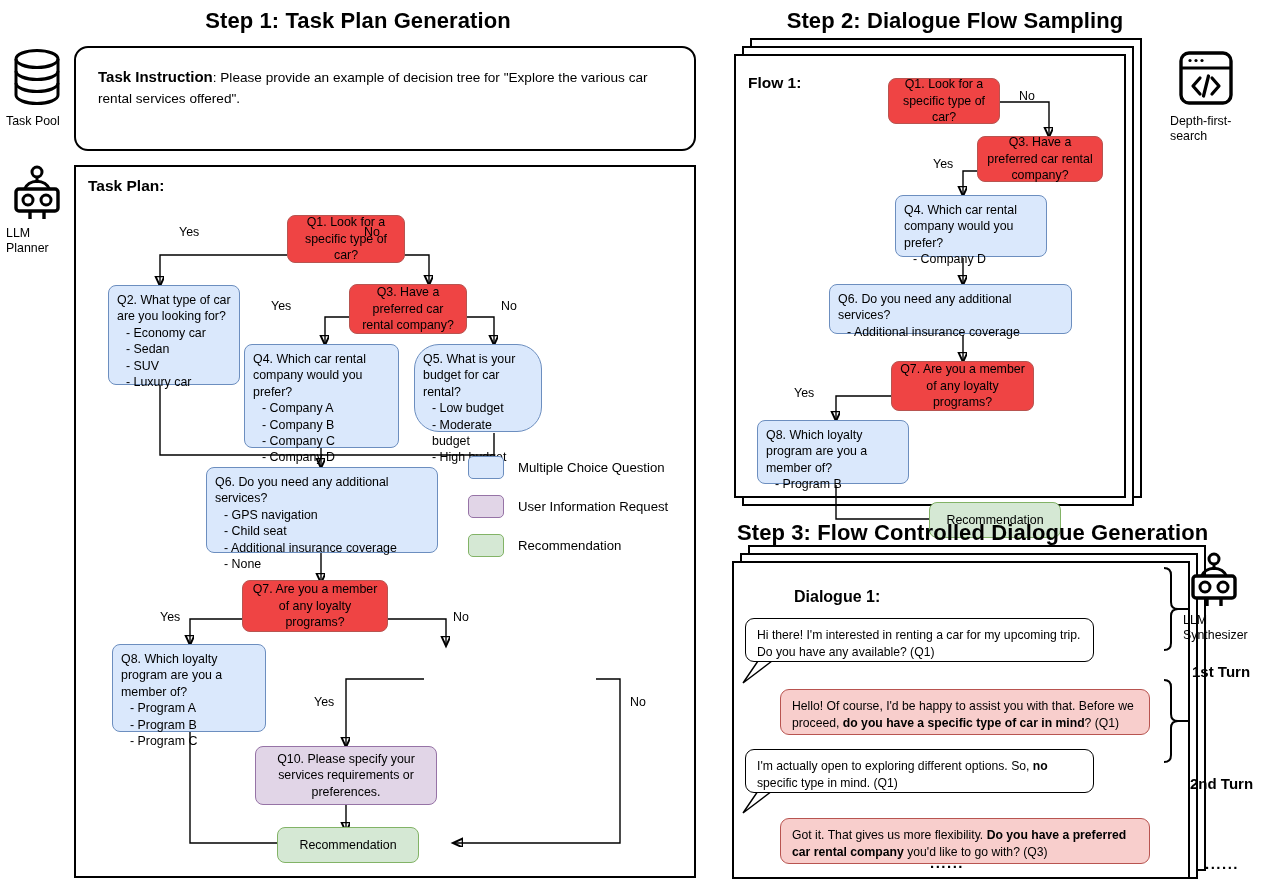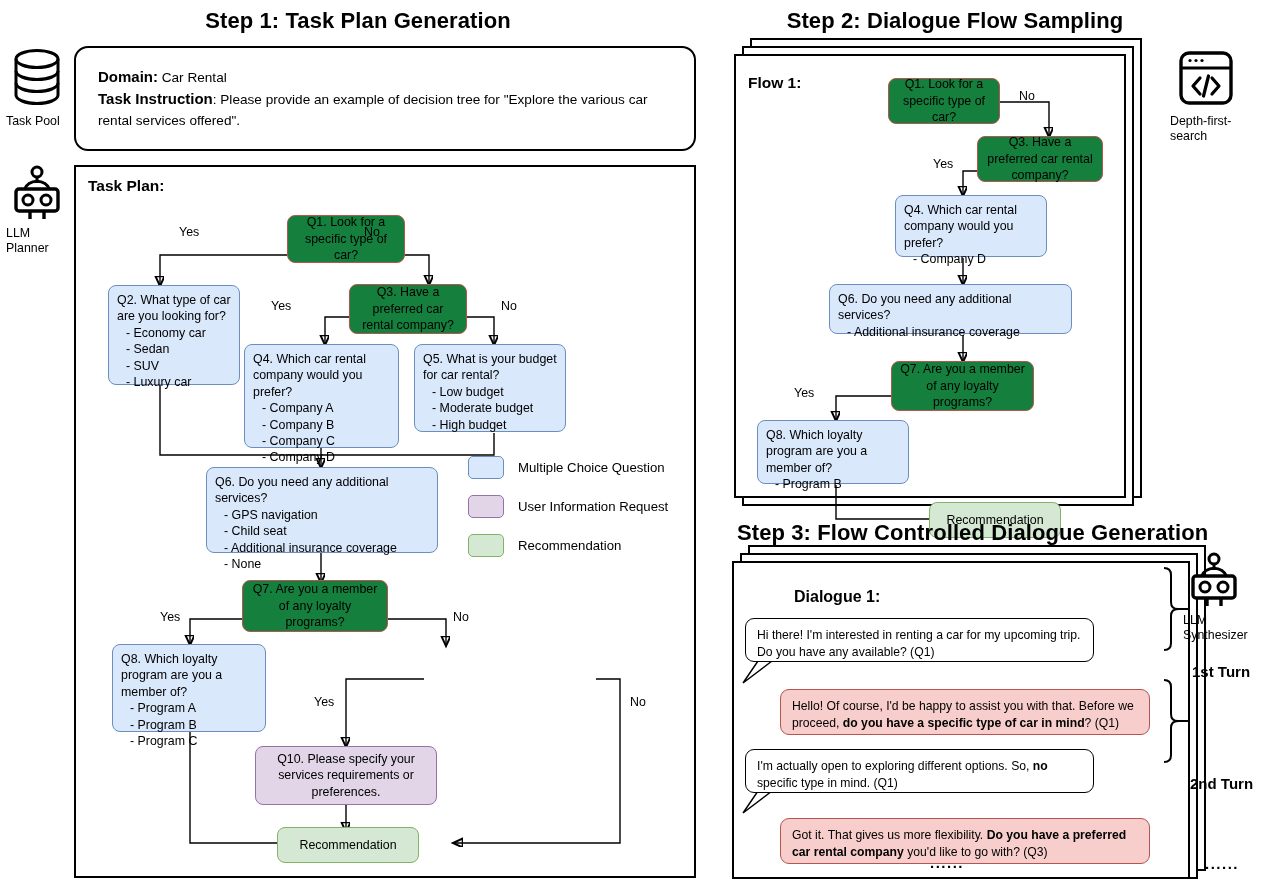--- a/index.html
+++ b/index.html
@@ -18,21 +18,21 @@
   }
   .panel.rounded{border-radius:14px;}
   .panel-label{font-weight:bold;font-size:15.5px;}
   
   .node{
     position:absolute;box-sizing:border-box;border-radius:8px;border-width:1px;border-style:solid;
     font-size:12.4px;line-height:16.4px;padding:6px 8px;
   }
   .node.c{display:flex;align-items:center;justify-content:center;text-align:center;}
   .node.l{text-align:left;}
-  .pink{background:#15803d;border-color:#b85450;}
+  .pink{background:#ef4444;border-color:#b85450;}
   .blue{background:#dae8fc;border-color:#6c8ebf;}
   .purple{background:#e1d5e7;border-color:#9673a6;}
   .green{background:#d5e8d4;border-color:#82b366;}
   .node .opts{padding-left:9px;}
   
   .elabel{position:absolute;font-size:12.4px;line-height:14px;color:#000;white-space:nowrap;}
   
   svg.edges{position:absolute;left:0;top:0;overflow:visible;}
   svg.edges path,svg.edges line{fill:none;stroke:#000;stroke-width:1.4px;}
   
@@ -83,23 +83,20 @@
   </svg>
   <div class="icap" style="margin-top:5px;">
     <div>LLM</div>
     <div>Planner</div>
   </div>
 </div>
 
 <div class="panel rounded" style="left:74px;top:46px;width:622px;height:105px;">
   <div style="padding:18px 22px 0 22px;font-size:13.6px;line-height:21px;">
     <div>
-      <span style="font-weight:bold;font-size:15px;">Domain:</span><span style="font-size:13.4px;">&nbsp;</span><span>Car Rental</span>
-    </div>
-    <div>
       <span style="font-weight:bold;font-size:15px;">Task Instruction</span><span>: Please provide an example of decision tree for "Explore the various car rental services offered".</span>
     </div>
   </div>
 </div>
 
 <div class="panel" style="left:74px;top:165px;width:622px;height:713px;">
   <div class="panel-label" style="position:absolute;left:12px;top:10px;">Task Plan:</div>
 
   <svg class="edges" width="620" height="711">
     <defs>
@@ -163,21 +160,21 @@
   <div class="node blue l" style="left:168px;top:177px;width:155px;height:104px;">
     <div>Q4. Which car rental company would you prefer?</div>
     <div class="opts">
       <div>- Company A</div>
       <div>- Company B</div>
       <div>- Company C</div>
       <div>- Company D</div>
     </div>
   </div>
 
-  <div class="node blue l" style="left:338px;top:177px;width:152px;height:88px;">
+  <div class="node blue l" style="left:338px;top:177px;width:128px;height:88px;border-radius:25px;">
     <div>Q5. What is your budget for car rental?</div>
     <div class="opts">
       <div>- Low budget</div>
       <div>- Moderate budget</div>
       <div>- High budget</div>
     </div>
   </div>
 
   <div class="node blue l" style="left:130px;top:300px;width:232px;height:86px;">
     <div>Q6. Do you need any additional services?</div>

